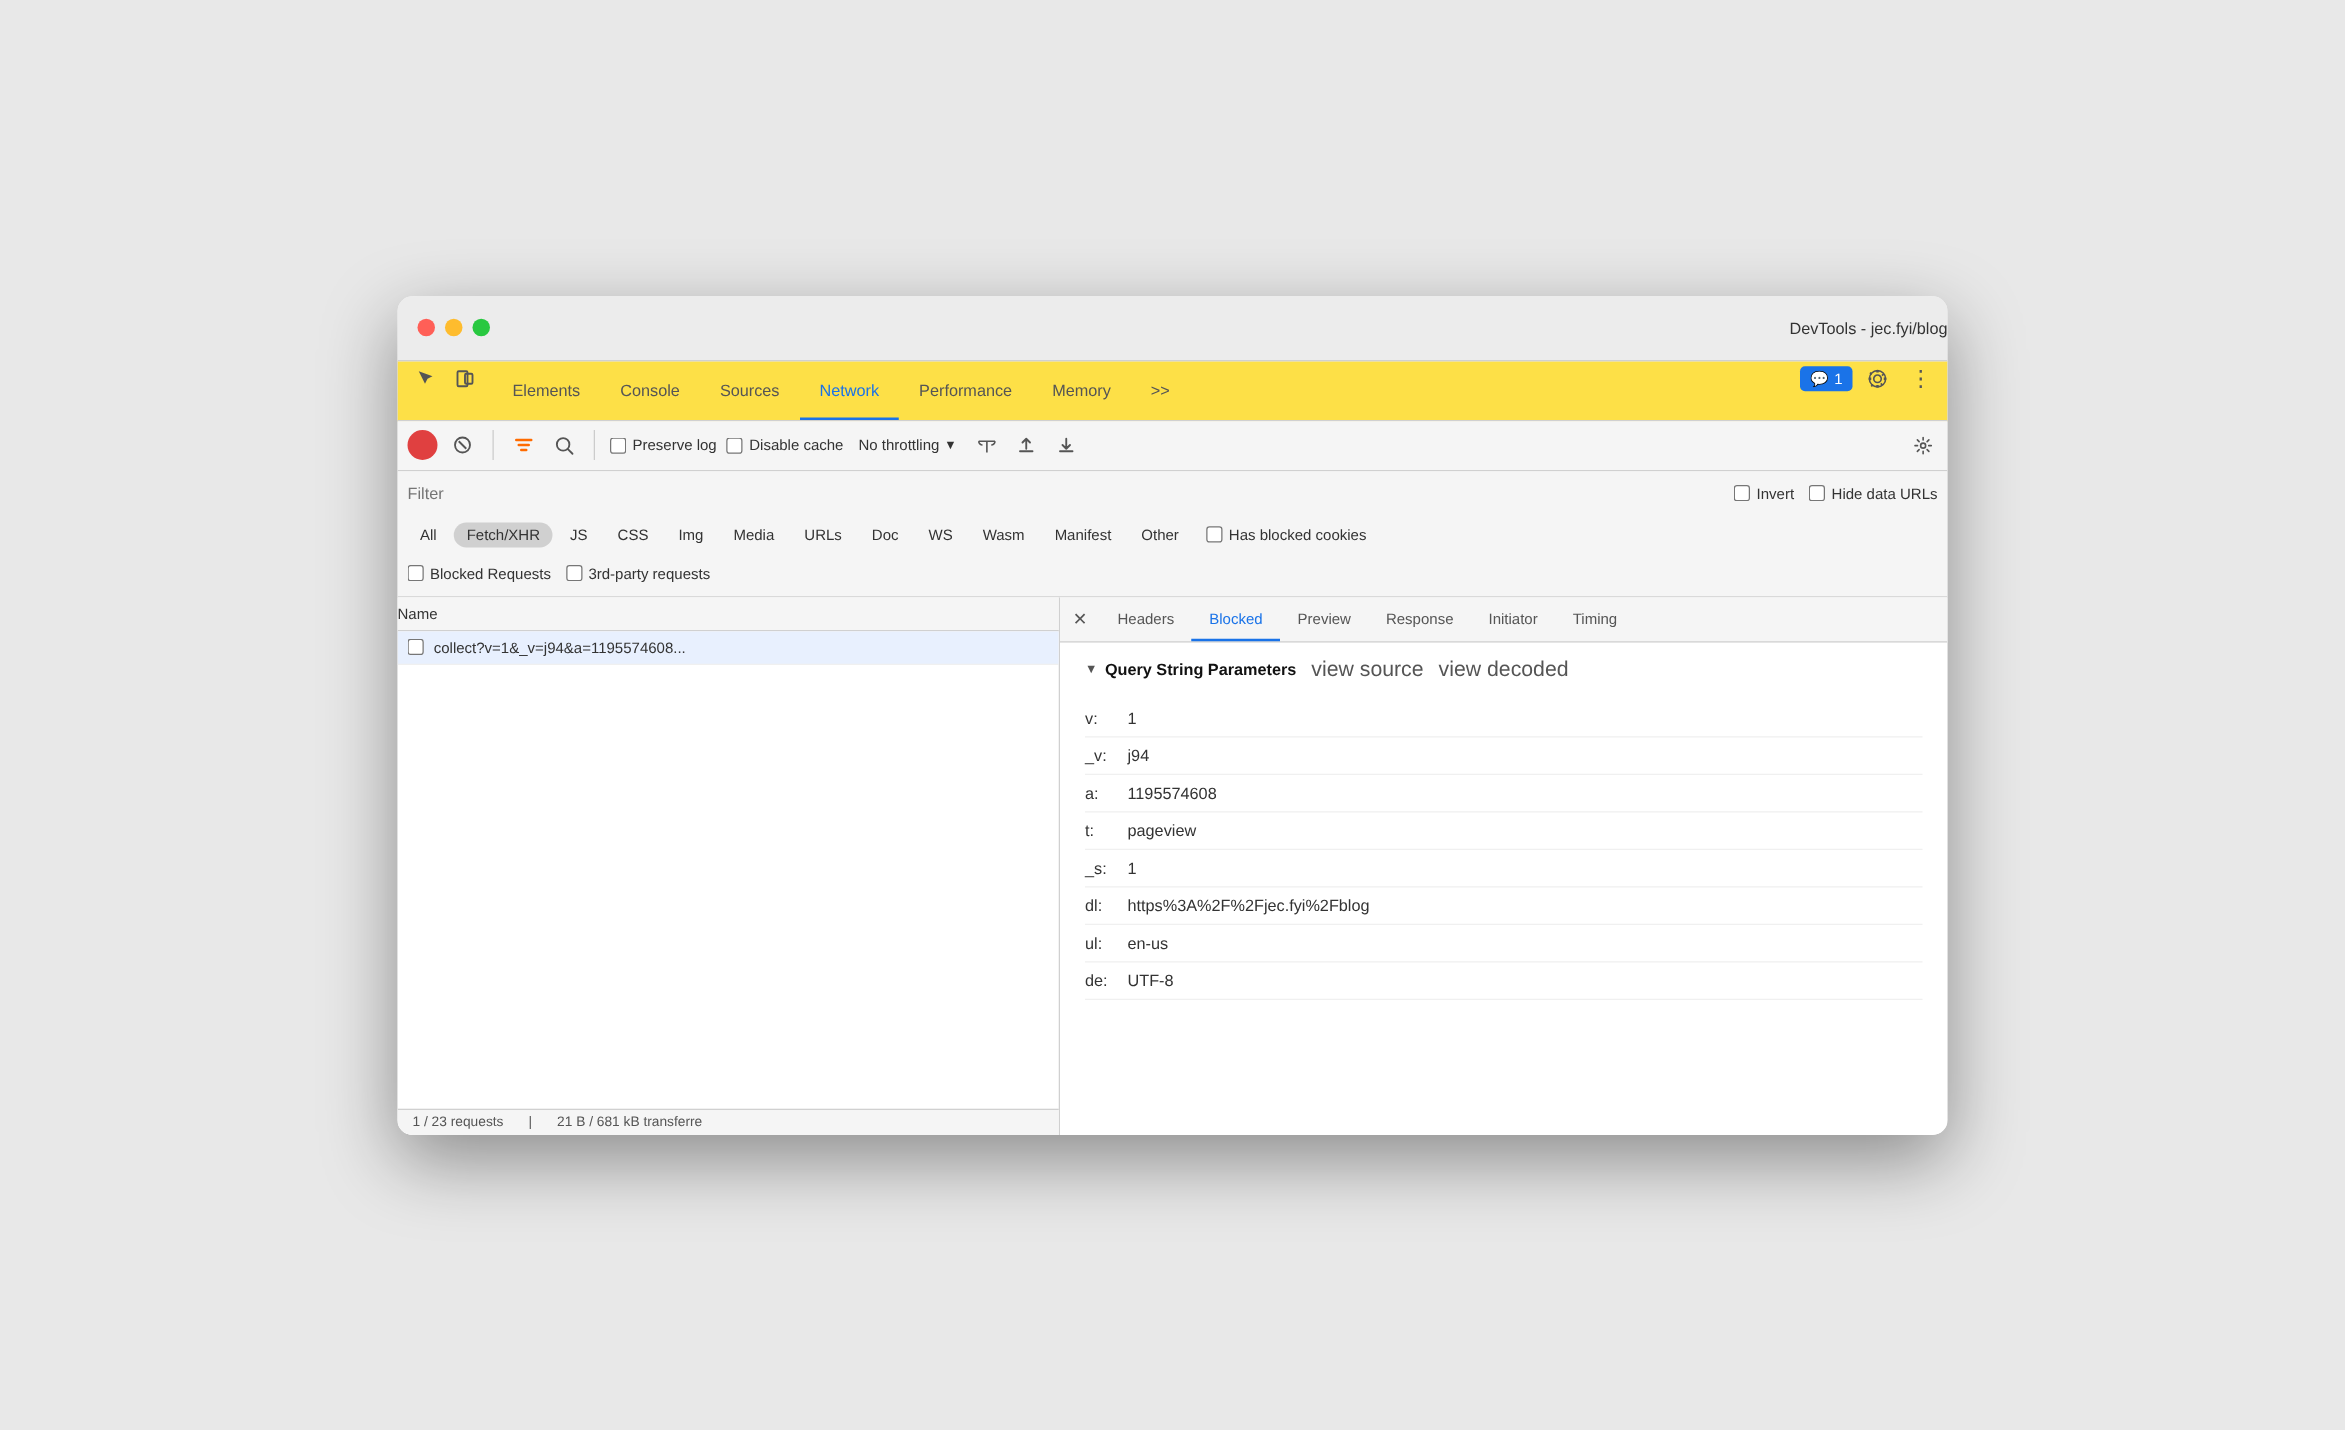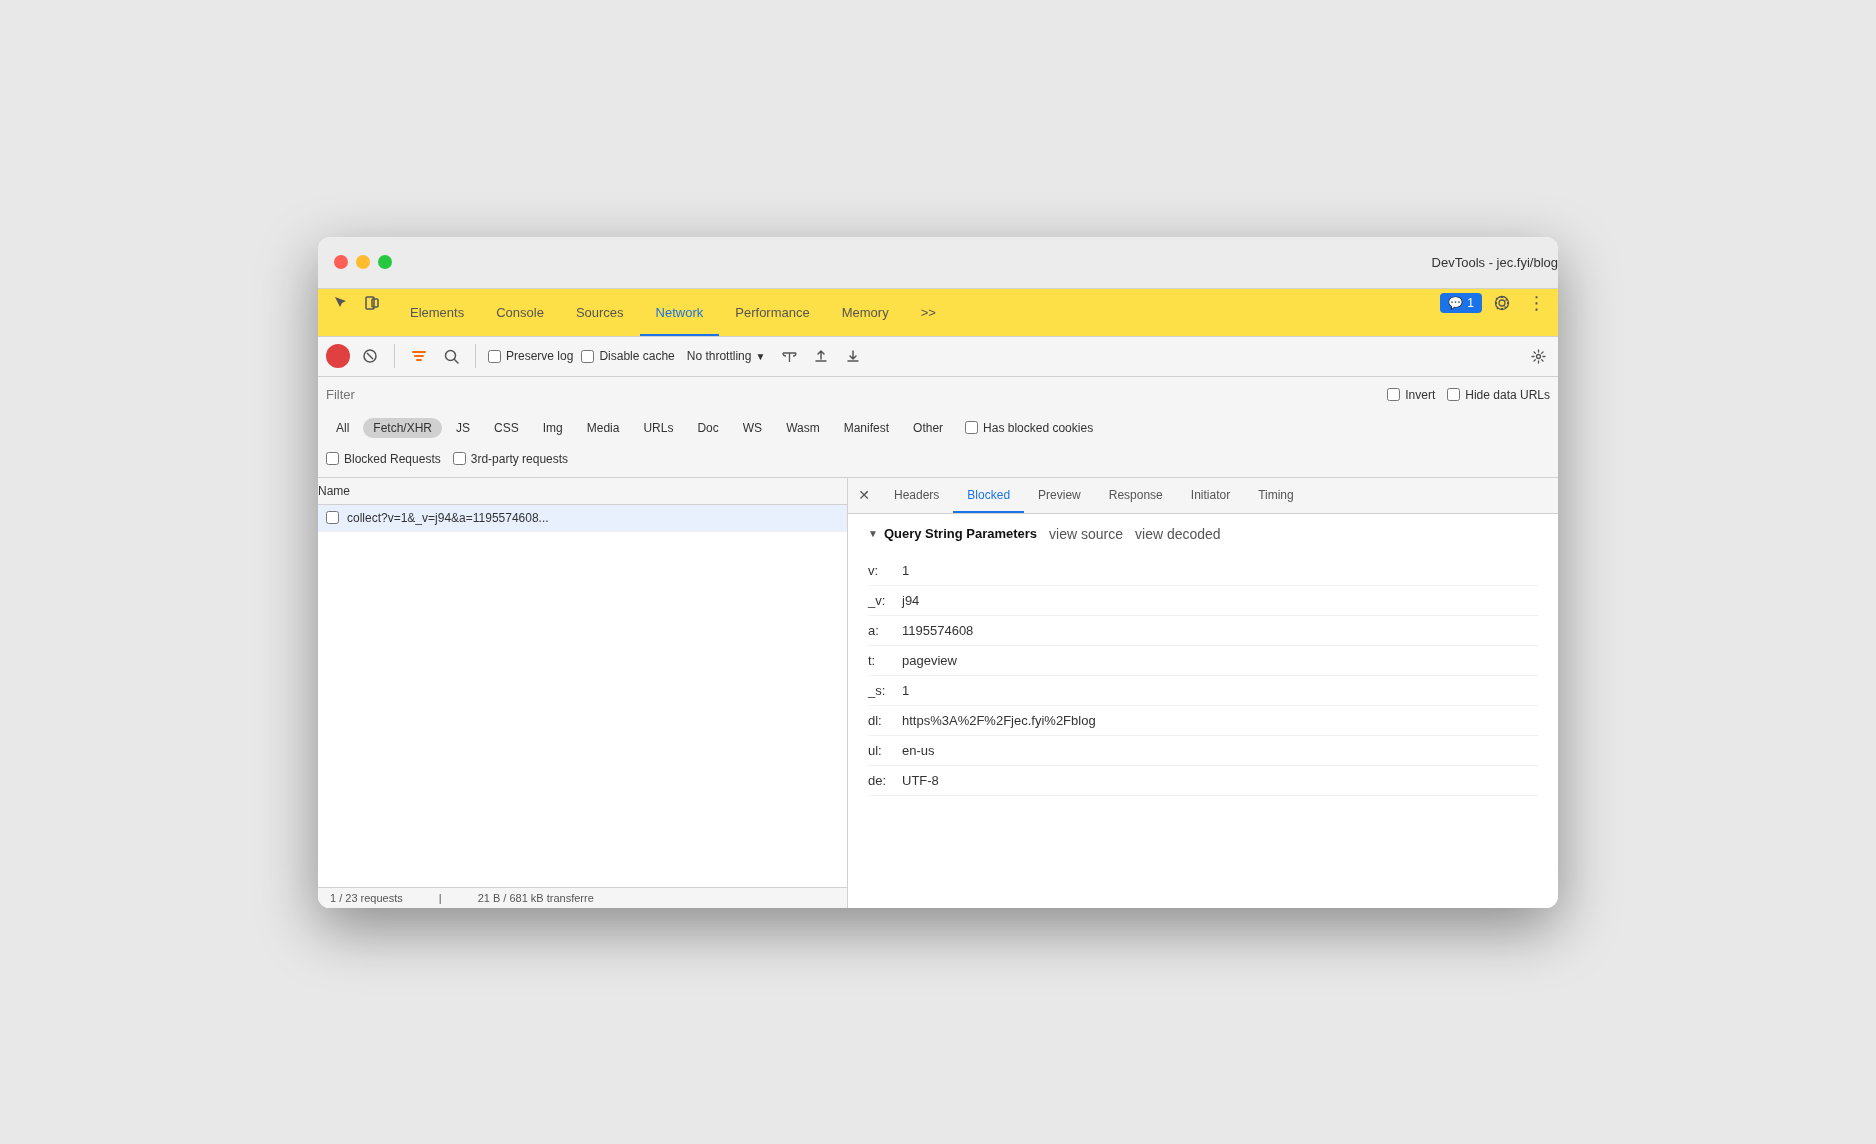--- a/index.html
+++ b/index.html
@@ -287,21 +287,21 @@
       max-width: 460px;
     }
     
     .status-bar {
       background: #f5f5f5;
       border-top: 1px solid #d0d0d0;
       padding: 4px 12px;
       font-size: 11px;
       color: #555;
       display: flex;
-      gap: 36px;
+      gap: 20px;
     }
     
     .details-panel {
       flex: 1;
       display: flex;
       flex-direction: column;
       overflow: hidden;
     }
     .details-tabs {
       background: #f5f5f5;
@@ -365,21 +365,21 @@
       color: #111;
       display: flex;
       align-items: center;
       gap: 6px;
     }
     .payload-section-title .triangle {
       font-size: 10px;
       color: #555;
     }
     .payload-action-link {
-      font-size: 14px;
+      font-size: 17px;
       color: #555;
       cursor: pointer;
       text-decoration: none;
       text-align: right;
     }
     .payload-row {
       display: flex;
       align-items: flex-start;
       padding: 7px 0;
       font-size: 13px;

